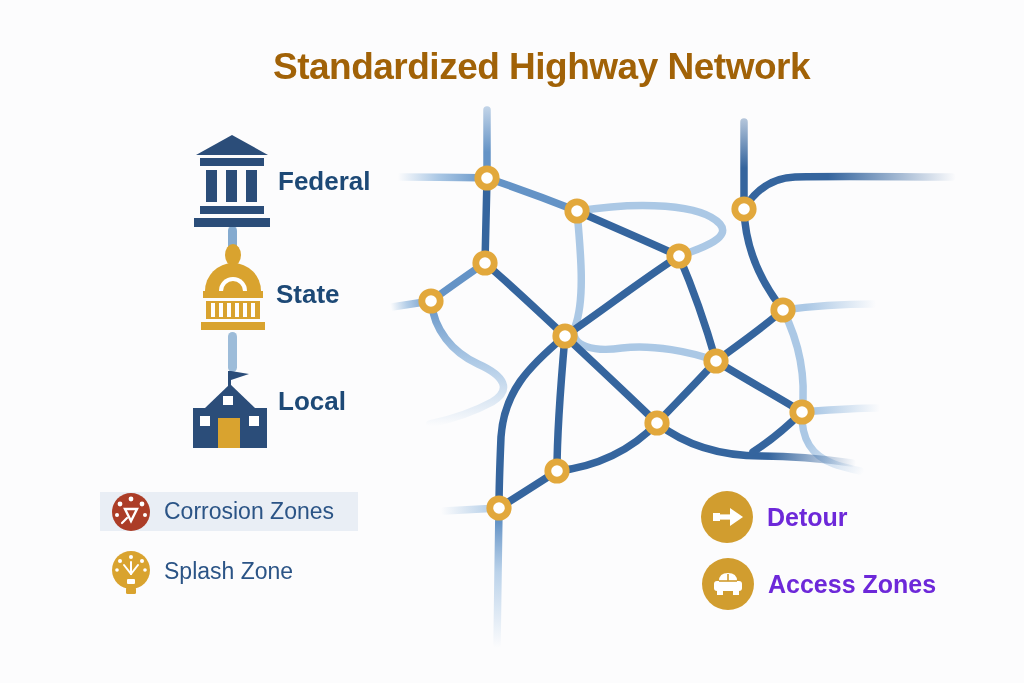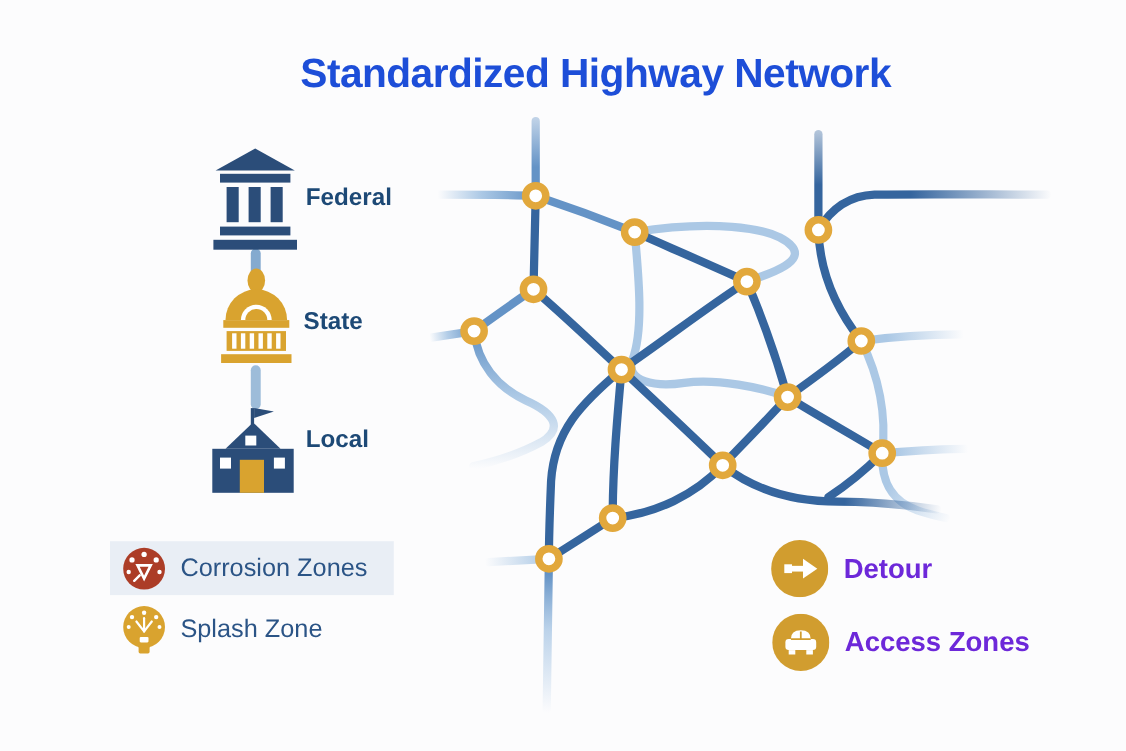--- a/index.html
+++ b/index.html
@@ -1,23 +1,23 @@
 <!DOCTYPE html>
 <html><head>
 <meta charset="utf-8">
 <style>
   html,body{margin:0;padding:0;background:#ffffff;}
   .canvas{position:relative;width:1024px;height:683px;background:#fcfcfd;overflow:hidden;
           font-family:"Liberation Sans",sans-serif;}
   .title{position:absolute;left:59px;right:0;top:46px;text-align:center;
-         font-size:37px;font-weight:700;color:#1d4ed8;letter-spacing:-0.5px;}
+         font-size:37px;font-weight:700;color:#a16207;letter-spacing:-0.5px;}
   #net{position:absolute;left:0;top:0;}
   
   .gov-icon{position:absolute;}
-  .gov-label{position:absolute;font-size:22px;font-weight:700;color:#1d4976;}
+  .gov-label{position:absolute;font-size:26px;font-weight:700;color:#1d4976;}
   .gov-sublabel{position:absolute;font-size:26px;font-weight:400;color:#29507f;}
   .connector{position:absolute;left:228px;width:9px;border-radius:5px;background:#84aacf;}
   
   .zone-row{position:absolute;left:100px;width:258px;display:flex;align-items:center;}
   .zone-row.hl{background:#e9eef5;}
   .zone-ico{margin-left:10px;flex:0 0 auto;}
   .zone-label{margin-left:12px;font-size:23px;font-weight:500;color:#2b5486;white-space:nowrap;}
   
   .map-item{position:absolute;display:flex;align-items:center;}
   .map-label{margin-left:14px;font-size:25px;font-weight:600;color:#6d28d9;white-space:nowrap;}
@@ -169,21 +169,21 @@
     <polygon points="46,5 64,8 46,14" fill="#2b4d79"></polygon>
     <polygon points="45,18 70,42 20,42" fill="#2b4d79"></polygon>
     <rect x="38" y="30" width="10" height="9" fill="#ffffff"></rect>
     <rect x="8" y="42" width="74" height="40" fill="#2b4d79"></rect>
     <rect x="33" y="52" width="22" height="30" fill="#d9a32f"></rect>
     <rect x="15" y="50" width="10" height="10" fill="#ffffff"></rect>
     <rect x="64" y="50" width="10" height="10" fill="#ffffff"></rect>
   </svg>
   <div class="gov-label" style="left:278px;top:386px;">Local</div>
 
-  <div class="zone-row hl" style="top:492px;height:49px;text-align:right;">
+  <div class="zone-row hl" style="top:492px;height:39px;text-align:right;">
     <svg class="zone-ico" width="42" height="42" viewBox="-21 -21 42 42">
       <circle r="19" fill="#ac3d27"></circle>
       <path d="M-6,-3 L6,-3 L0,9 Z" fill="none" stroke="#ffffff" stroke-width="2.4"></path>
       <g fill="#ffffff">
         <circle cx="-11" cy="-8" r="2.4"></circle>
           <circle cx="0" cy="-13" r="2.4"></circle>
         <circle cx="11" cy="-8" r="2.4"></circle>
           <circle cx="-14" cy="3" r="2"></circle>
           <circle cx="14" cy="3" r="2"></circle>
       </g>

